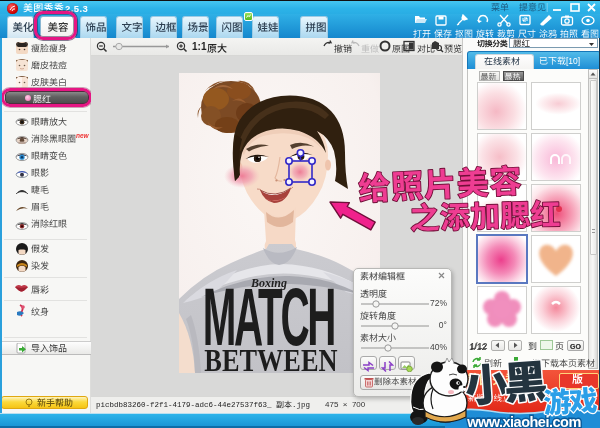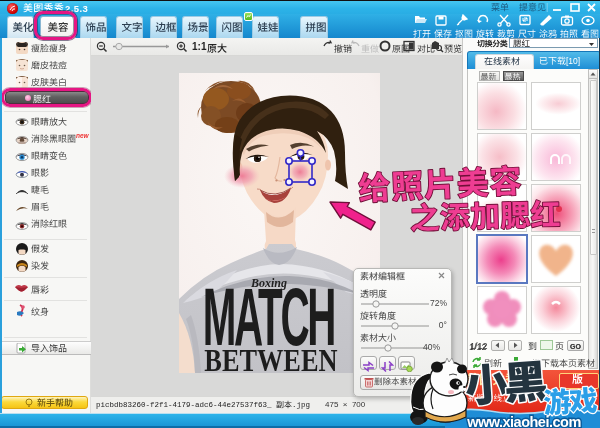--- a/index.html
+++ b/index.html
@@ -595,21 +595,21 @@
     <svg width="85" height="10" style="position:absolute;left:7px;top:52px;">
       <line x1="0" y1="5" x2="68" y2="5" stroke="#b5b5b3" stroke-width="1.6"></line>
       <circle cx="34" cy="5" r="3.2" fill="#f5f5f3" stroke="#999"></circle>
     </svg>
     <div style="position:absolute;right:4px;top:51px;font-size:8.5px;color:#444;">0°</div>
     <div style="position:absolute;left:7px;top:64px;font-size:9px;color:#444;"></div>
     <svg width="85" height="10" style="position:absolute;left:7px;top:74px;">
       <line x1="0" y1="5" x2="68" y2="5" stroke="#b5b5b3" stroke-width="1.6"></line>
       <circle cx="27" cy="5" r="3.2" fill="#f5f5f3" stroke="#999"></circle>
     </svg>
-    <div style="position:absolute;right:11px;top:73px;font-size:8.5px;color:#444;">40%</div>
+    <div style="position:absolute;right:4px;top:73px;font-size:8.5px;color:#444;">40%</div>
     <div class="ebtn" style="left:6px;top:87px;"><svg width="13" height="11">
           <path d="M1,4 l6,0 l0,-2.5 l4,3 M12,7 l-6,0 l0,2.5 l-4,-3" fill="none" stroke="#8a3fc6" stroke-width="1.5"></path>
         </svg></div>
     <div class="ebtn" style="left:25px;top:87px;"><svg width="13" height="11">
           <path d="M4,1 l0,6 l-2.5,0 l3.5,3.5 M9,10 l0,-6 l2.5,0 l-3.5,-3.5" fill="none" stroke="#8a3fc6" stroke-width="1.5"></path>
         </svg></div>
     <div class="ebtn" style="left:44px;top:87px;"><svg width="13" height="11">
           <rect x="1" y="1" width="9" height="7" rx="1" fill="#fff" stroke="#888"></rect>
           <path d="M2,7 l2.5,-3 l2,2 l2,-2.5 l2.5,3.5z" fill="#9acb66"></path>
           <circle cx="9.5" cy="8" r="2.8" fill="#a6d855" stroke="#6a9a2a" stroke-width=".7"></circle>

